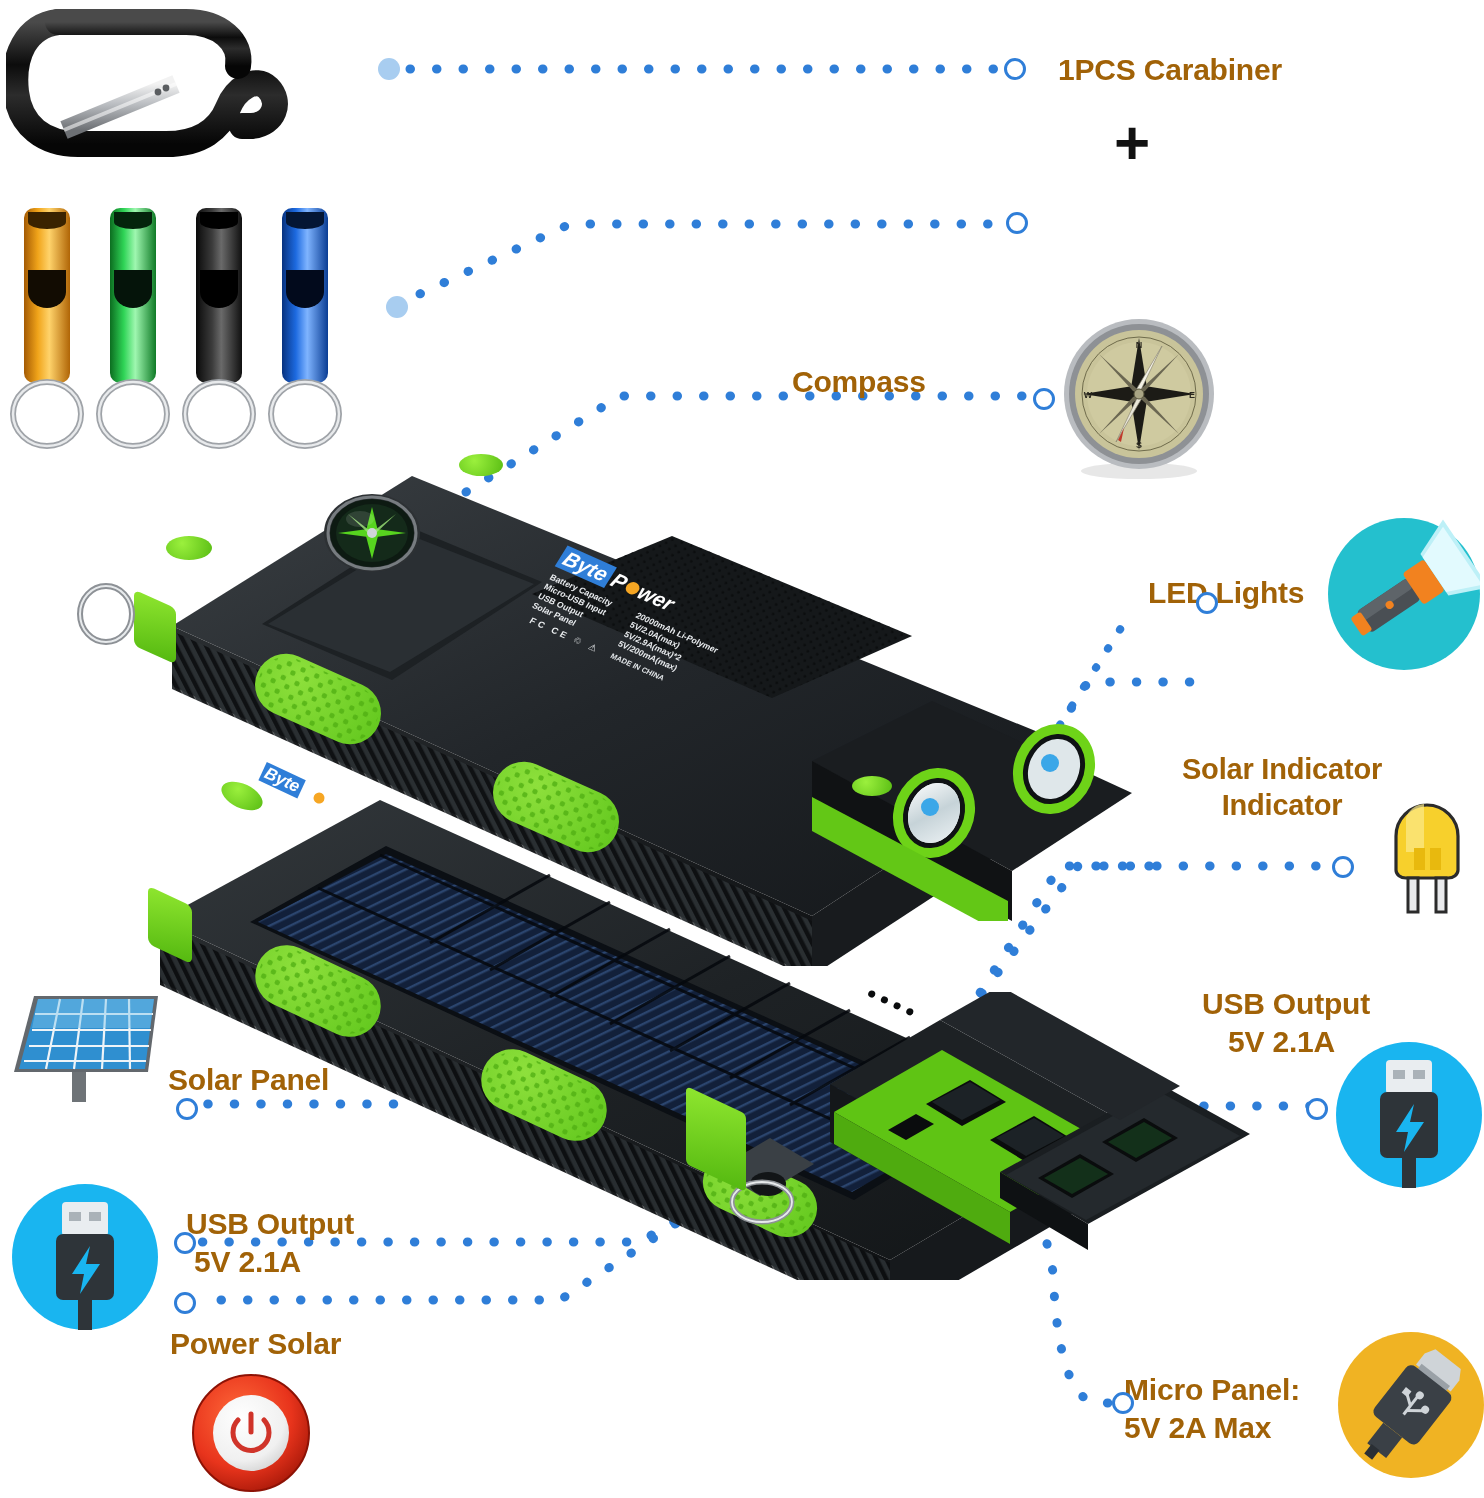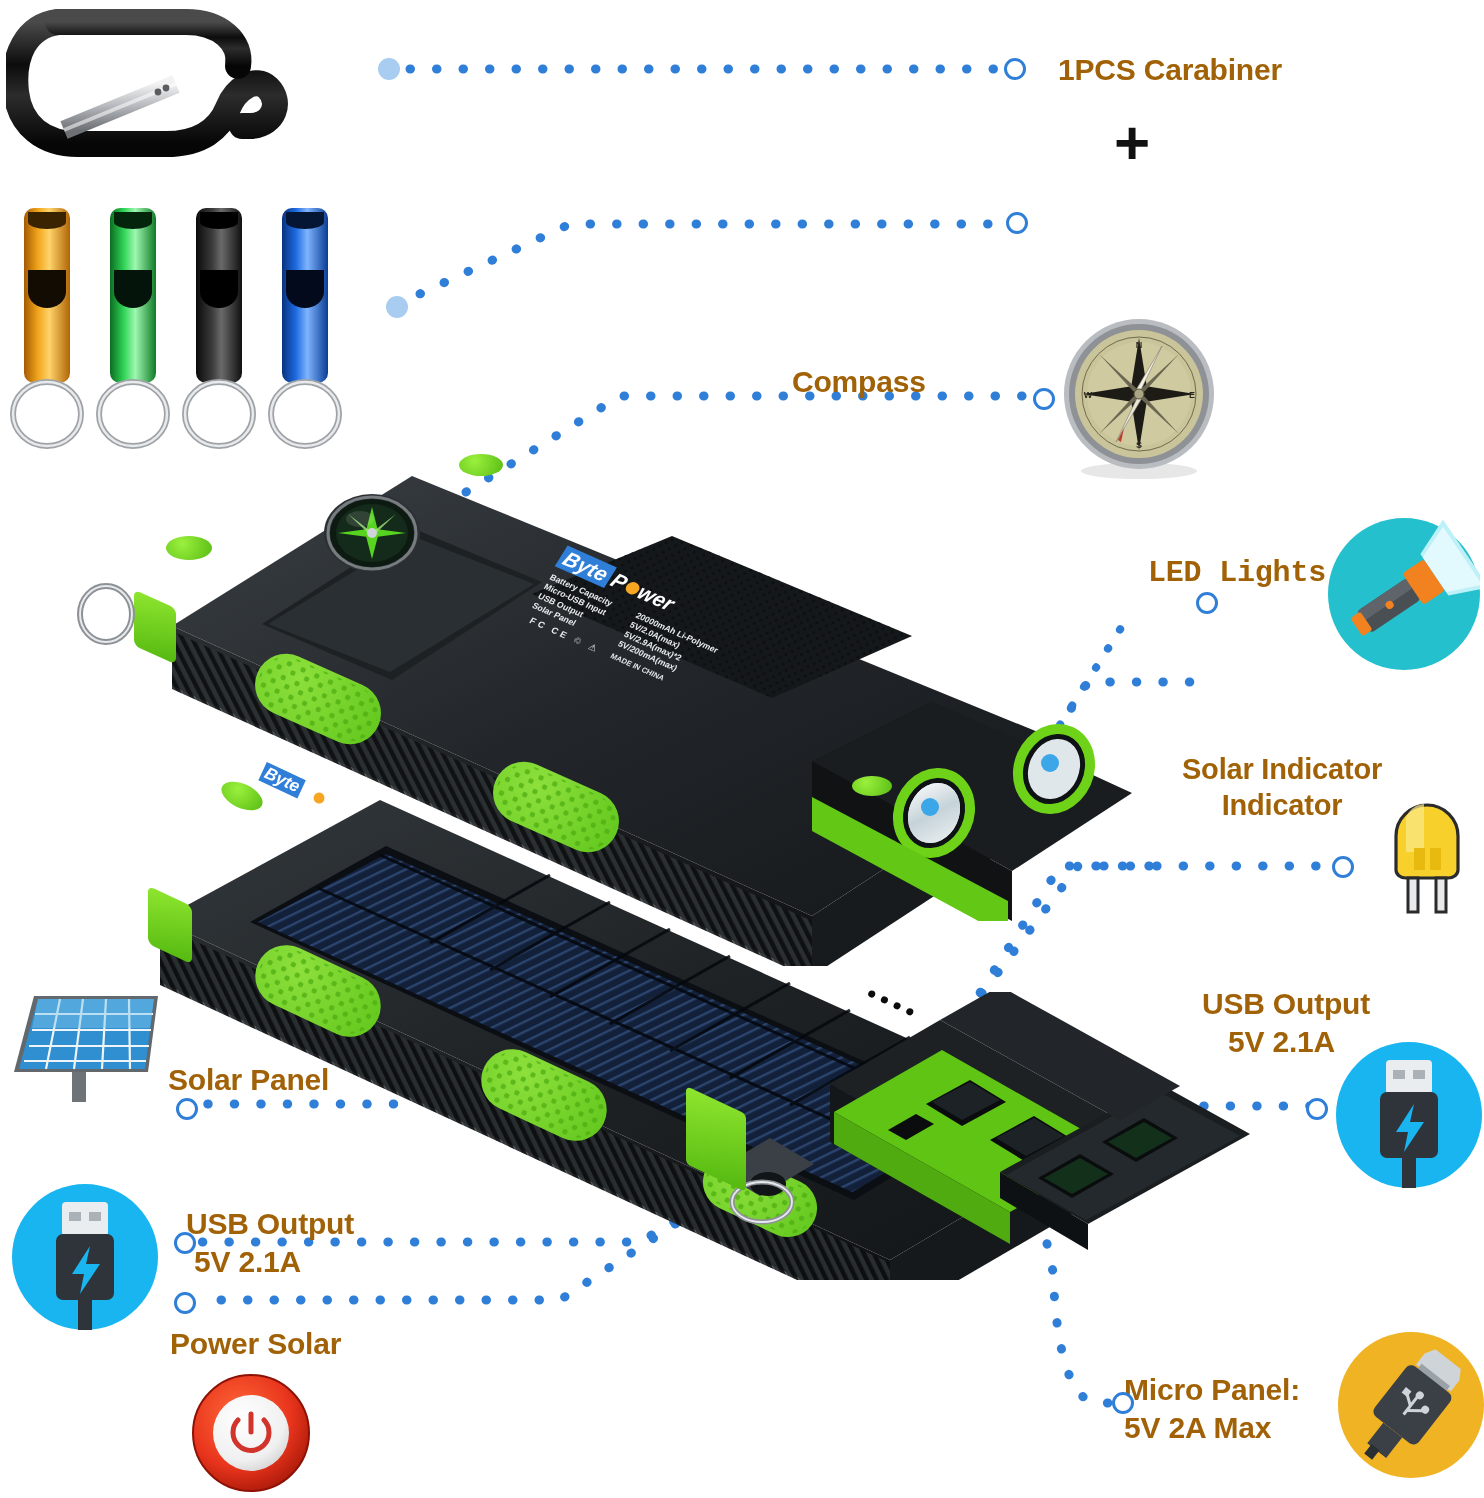--- a/index.html
+++ b/index.html
@@ -447,21 +447,21 @@
     <svg style="position:absolute;left:566px;top:370px;width:160px;height:130px;" viewBox="0 0 160 130">
       <path d="M20,40 L74,8 L118,34 L64,66 Z" fill="#3a4045"></path>
       <ellipse cx="72" cy="54" rx="18" ry="12" fill="#121517"></ellipse>
       <ellipse cx="66" cy="72" rx="30" ry="20" fill="none" stroke="#8d9196" stroke-width="5"></ellipse>
       <ellipse cx="66" cy="72" rx="30" ry="20" fill="none" stroke="#e7eaec" stroke-width="1.8"></ellipse>
     </svg>
     <div style="position:absolute;left:556px;top:340px;width:60px;height:78px;
                 background:linear-gradient(160deg,#8fe62f,#54b810);transform:skewY(25deg);border-radius:5px;"></div>
   </div>
 
-  <div class="lbl sz1" style="left:1148px;top:556px;font-family:Liberation Mono, monospace;">LED Lights</div>
+  <div class="lbl sz1" style="left:1148px;top:575px;">LED Lights</div>
   <div class="ring" style="left:1196px;top:592px;width:22px;height:22px;"></div>
   <div class="icon-circ" style="left:1328px;top:518px;width:152px;height:152px;background:#24c0ce;">
     <svg viewBox="0 0 152 152" style="width:152px;height:152px;">
       <g transform="rotate(-34 76 76)">
         <rect x="26" y="64" width="62" height="26" rx="5" fill="#4a4f54"></rect>
         <rect x="26" y="64" width="62" height="12" rx="5" fill="#5e6469"></rect>
         <rect x="18" y="66" width="12" height="22" rx="3" fill="#f2821f"></rect>
         <rect x="86" y="58" width="26" height="38" rx="4" fill="#f2821f"></rect>
         <path d="M112,52 L150,36 L150,118 L112,102 Z" fill="#bdf0f7"></path>
         <path d="M112,56 L146,42 L146,112 L112,98 Z" fill="#e9fbff" opacity=".85"></path>

